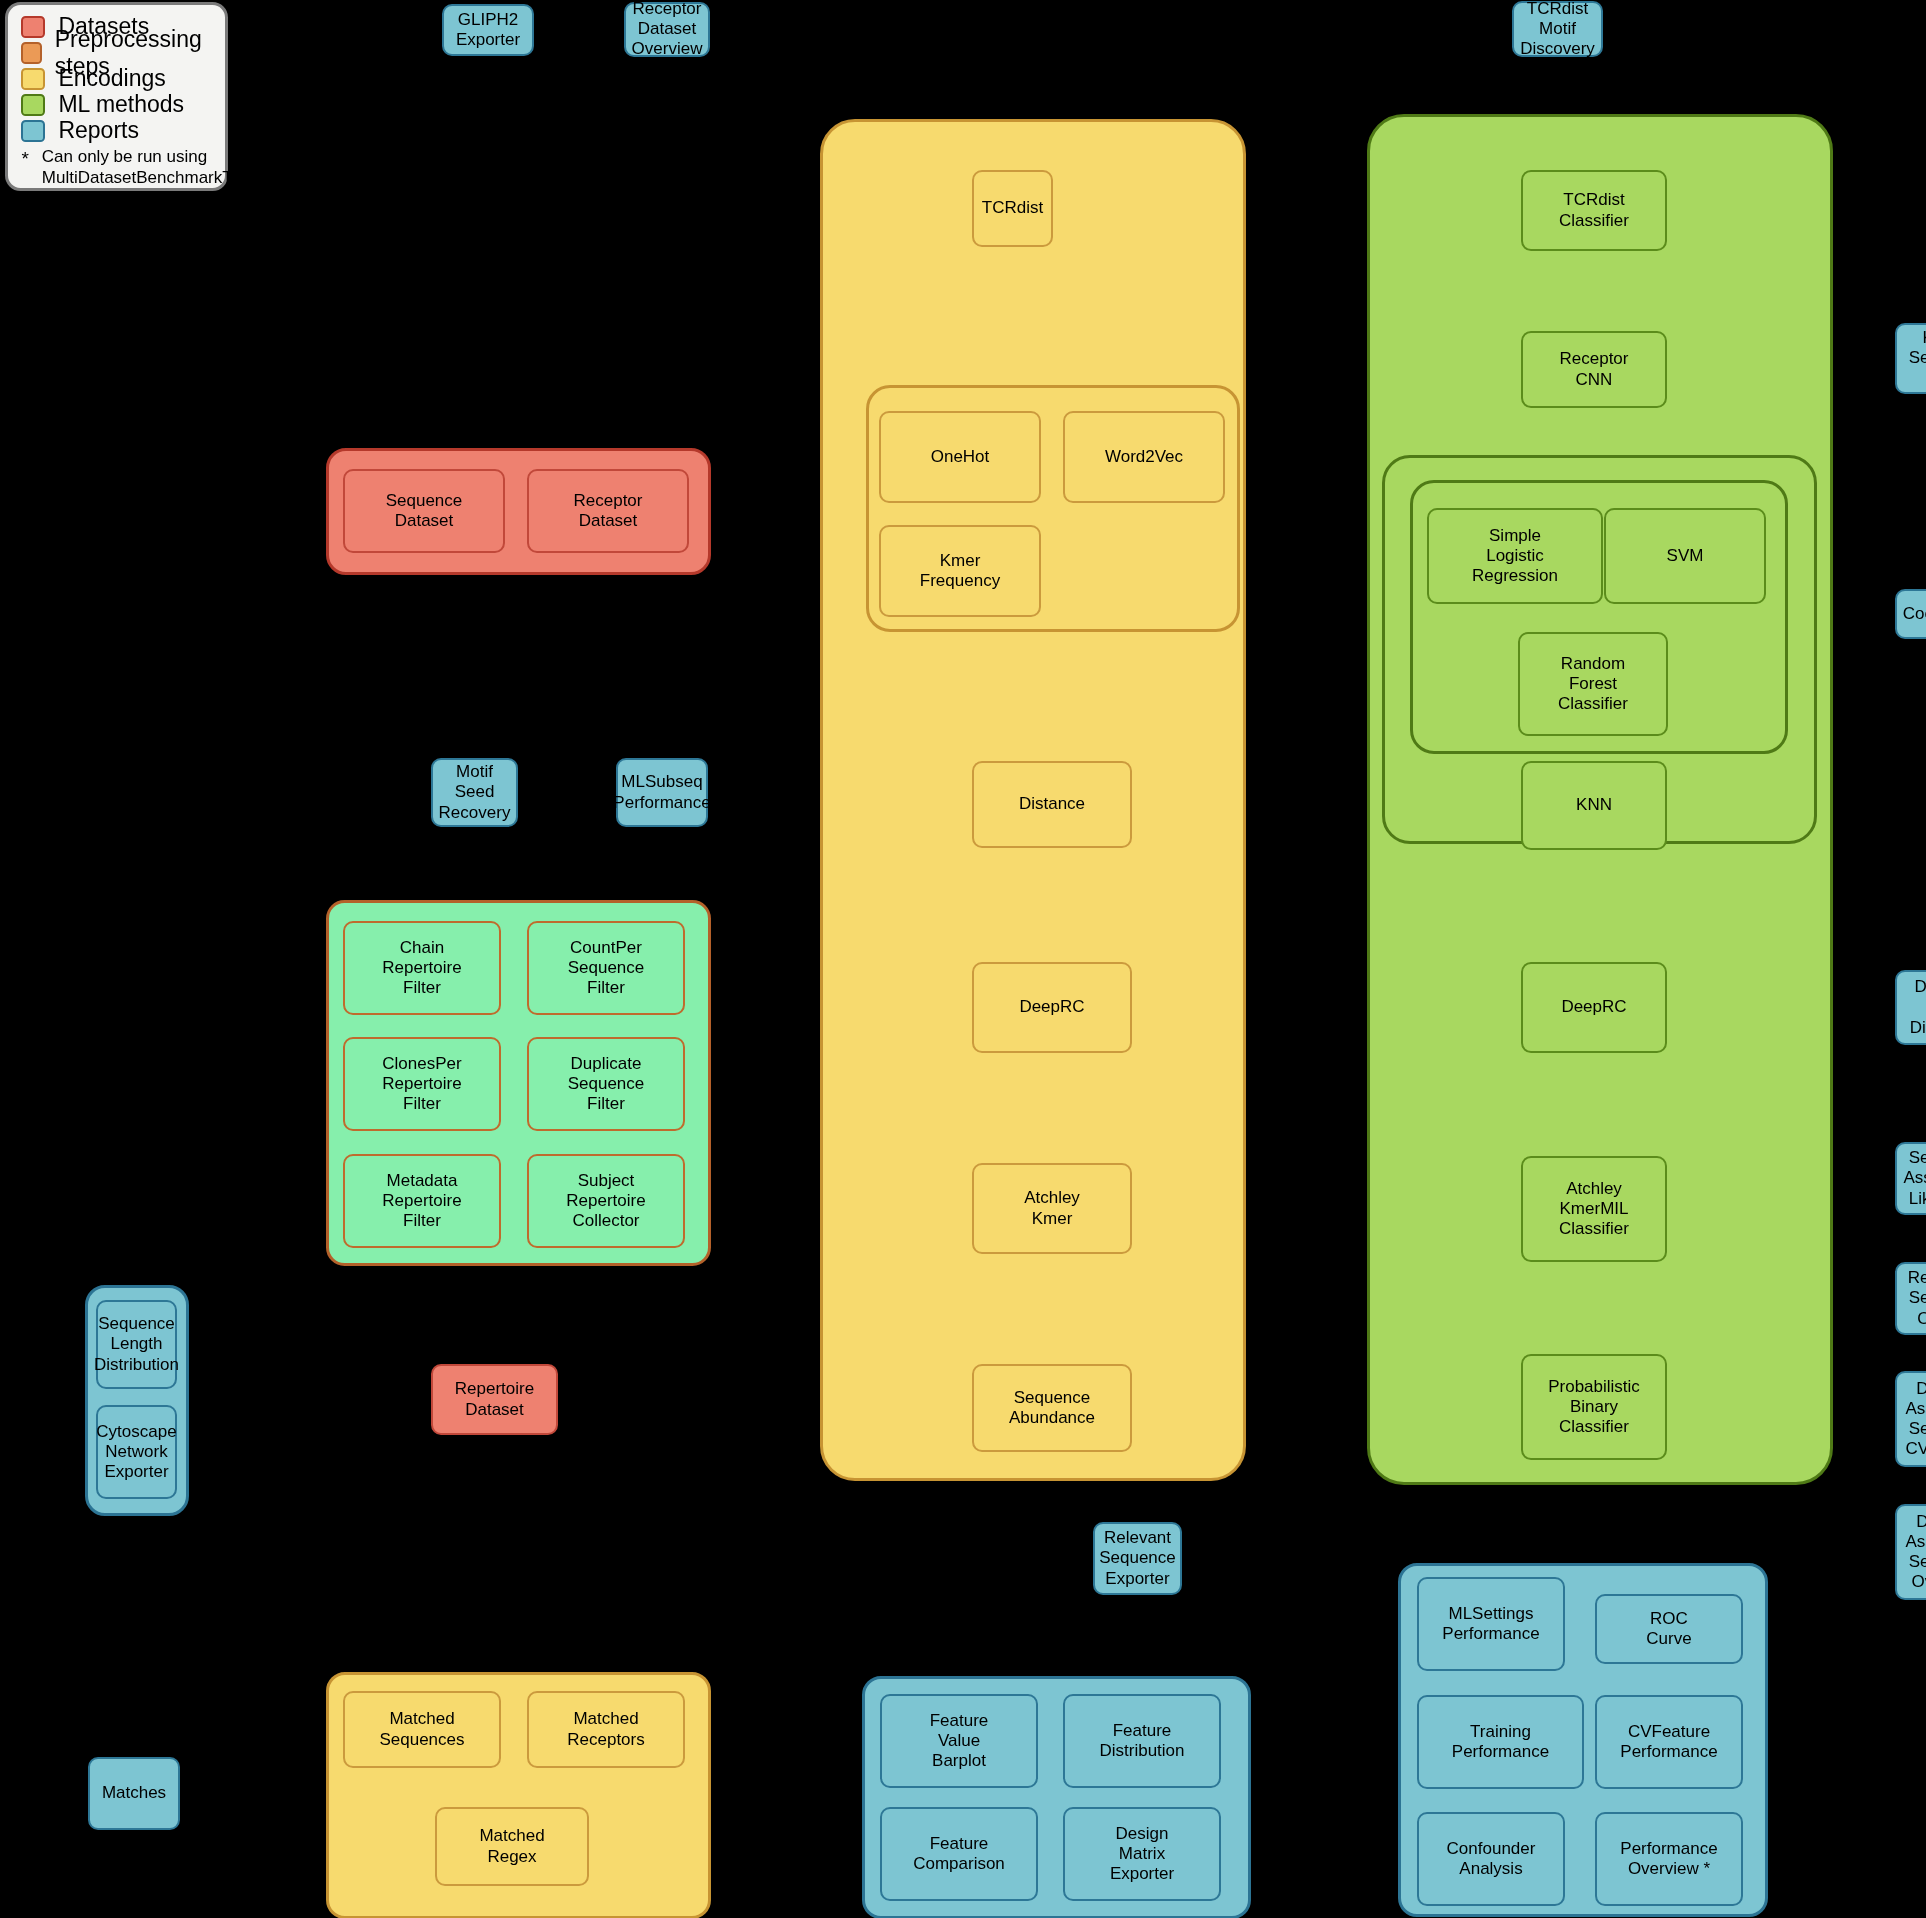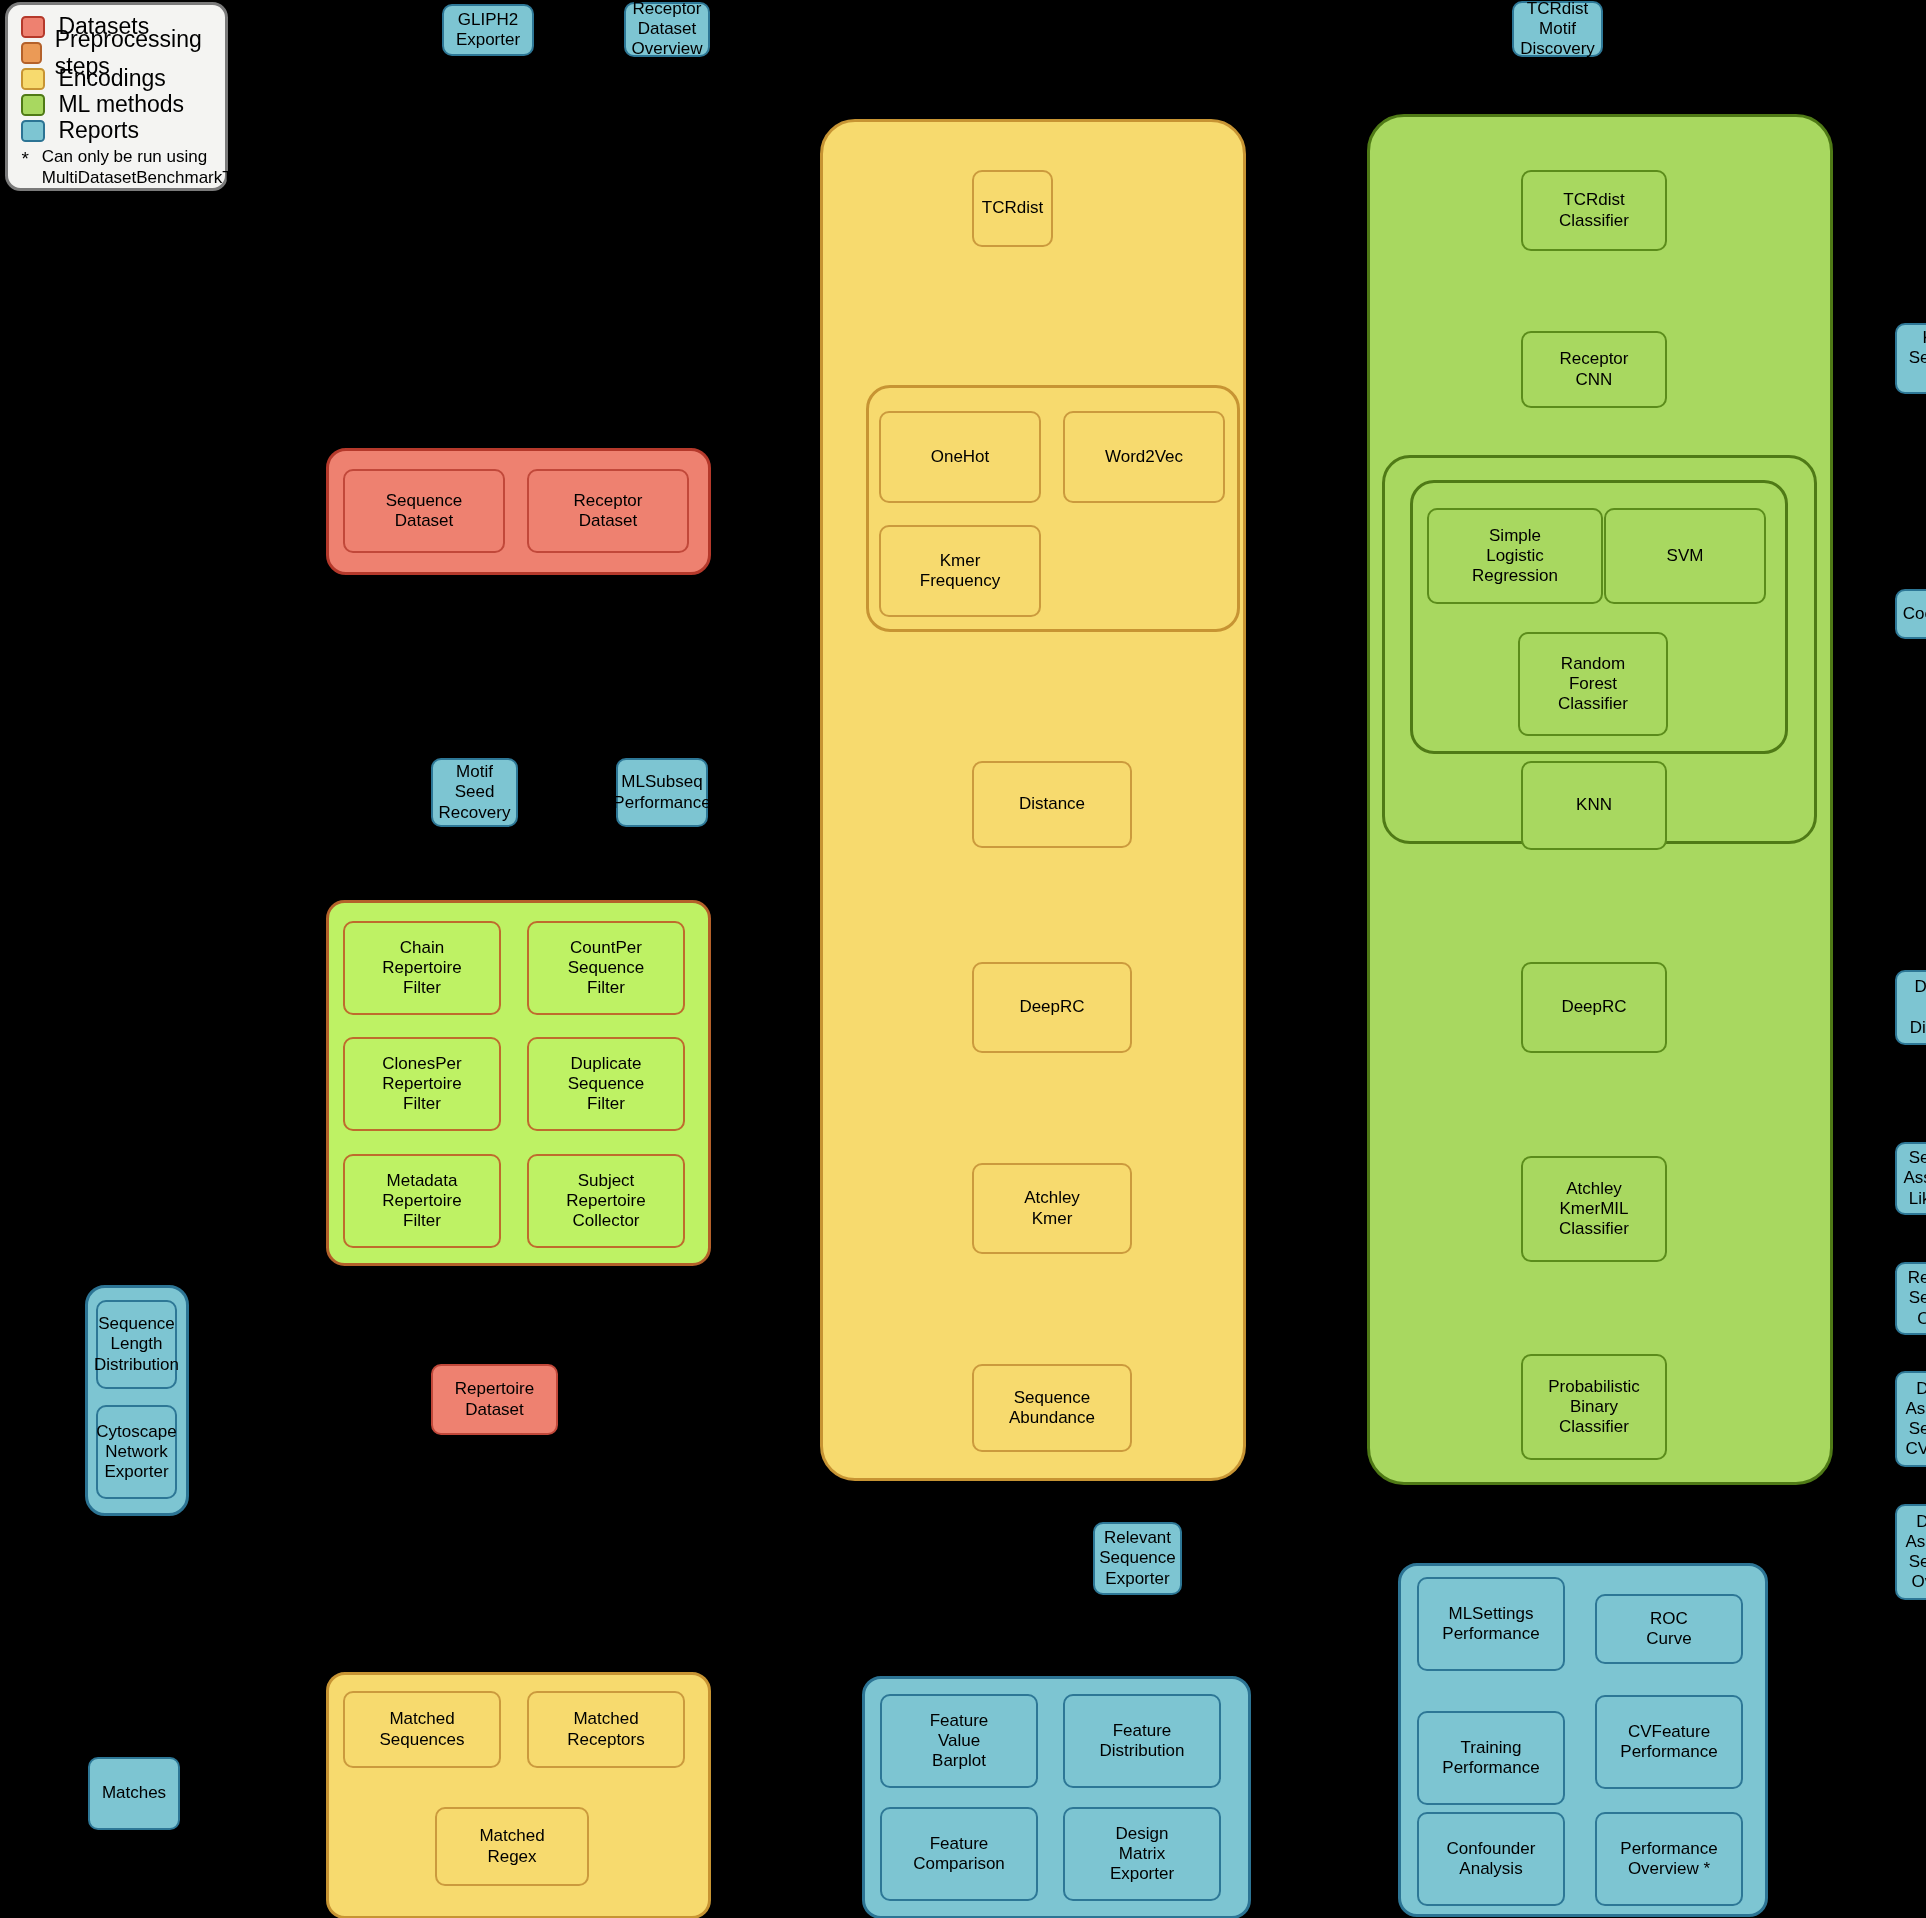--- a/index.html
+++ b/index.html
@@ -19,21 +19,21 @@
     color:#000;
     line-height:1.18;
     border-style:solid;
     border-radius:10.8px;
     white-space:pre-line;
     z-index:5;
   }
   .leaf{font-size:17px;}
   
   .c-dataset   { background:#ee8170; border-color:#b5392b; }
-  .c-prep      { background:#bef264; border-color:#b4612a; }
+  .c-prep      { background:#86efac; border-color:#b4612a; }
   .c-encoding  { background:#f7da6e; border-color:#c79433; }
   .c-ml        { background:#a8d860; border-color:#4f7a16; }
   .c-report    { background:#7dc5d2; border-color:#2c7494; }
 
   .grp{ border-width:3.5px; border-radius:17.7px; }
   .leaf.c-dataset { border-width:2.7px; border-color:#c1483a; border-radius:10px;}
   .leaf.c-prep    { border-width:2.7px; border-color:#bf6b2d; border-radius:10px;}
   .leaf.c-encoding{ border-width:2.7px; border-color:#cb9a3d; border-radius:10px;}
   .leaf.c-ml      { border-width:2.7px; border-color:#5b8c1b; border-radius:10px;}
   .leaf.c-report  { border-width:2.7px; border-color:#2d7796; border-radius:10px;}
@@ -281,21 +281,21 @@
 Comparison</div>
   <div class="node leaf c-report" style="left:1063px;top:1807px;width:158px;height:94px;">Design
 Matrix
 Exporter</div>
 
   <div class="node grp c-report" style="left:1398px;top:1563px;width:370px;height:354px;border-radius:19px;"></div>
   <div class="node leaf c-report" style="left:1417px;top:1577px;width:148px;height:94px;">MLSettings
 Performance</div>
   <div class="node leaf c-report" style="left:1595px;top:1577px;width:148px;height:70px;margin-top:17px;">ROC
 Curve</div>
-  <div class="node leaf c-report" style="left:1417px;top:1695px;width:148px;height:94px;margin-top:16px;">Training
+  <div class="node leaf c-report" style="left:1417px;top:1695px;width:167px;height:94px;">Training
 Performance</div>
   <div class="node leaf c-report" style="left:1595px;top:1695px;width:148px;height:94px;">CVFeature
 Performance</div>
   <div class="node leaf c-report" style="left:1417px;top:1812px;width:148px;height:94px;">Confounder
 Analysis</div>
   <div class="node leaf c-report" style="left:1595px;top:1812px;width:148px;height:94px;">Performance
 Overview *</div>
 
 </div>
 

